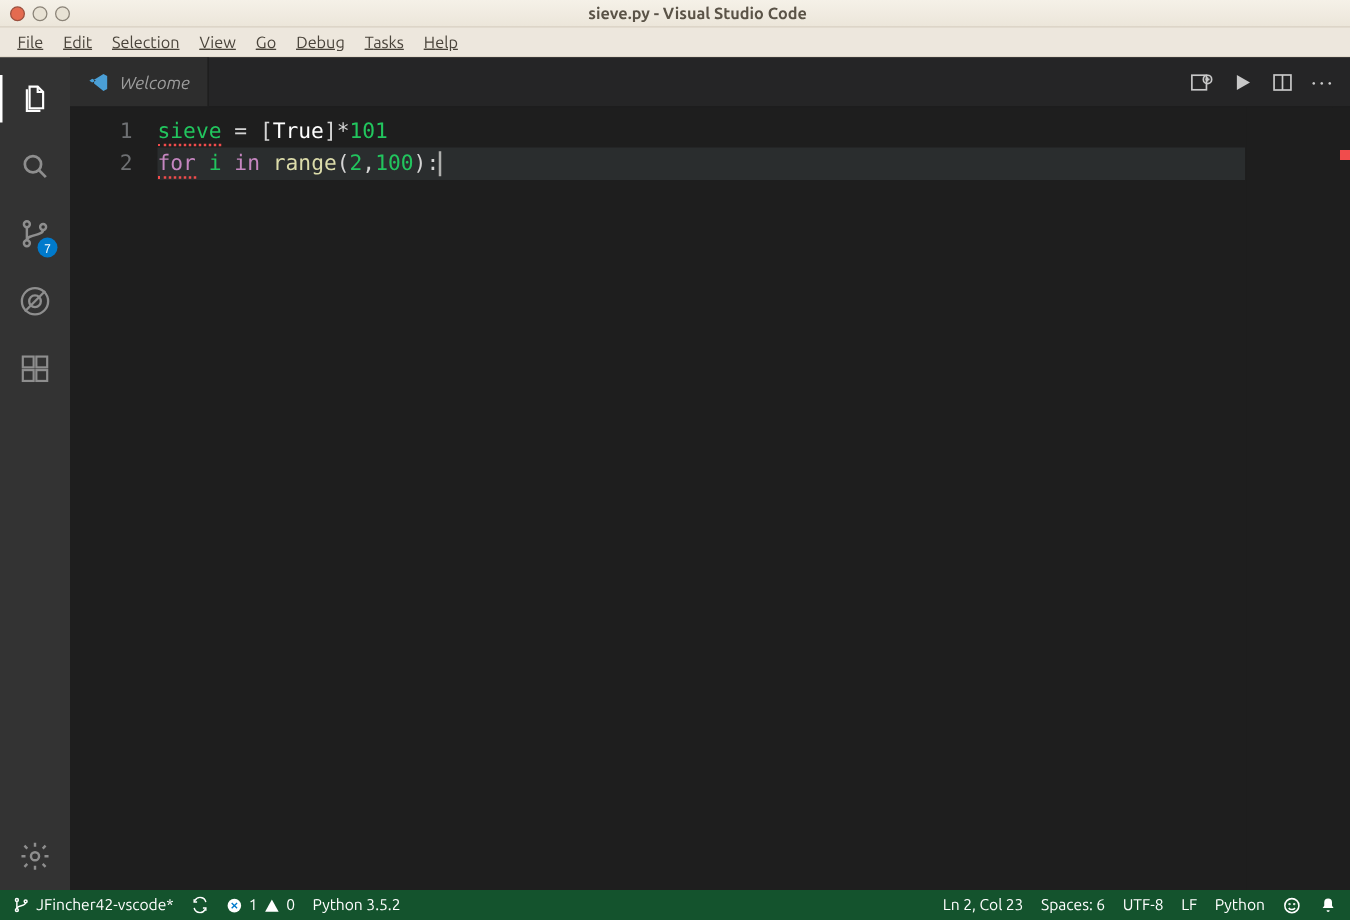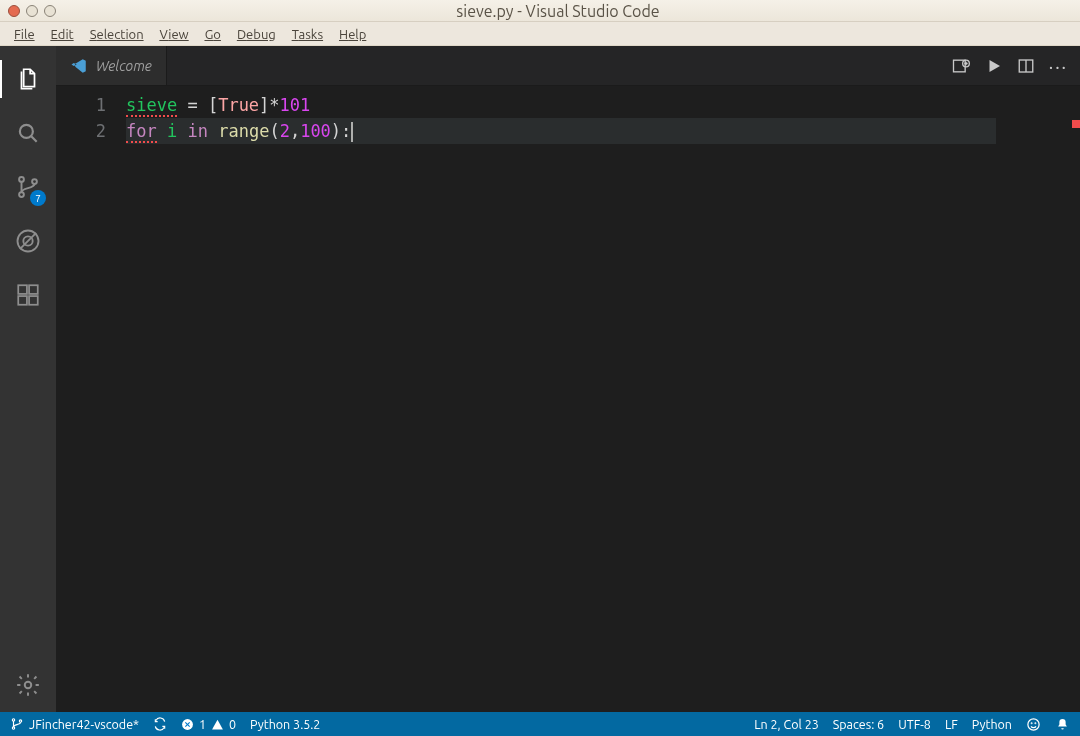--- a/index.html
+++ b/index.html
@@ -16,21 +16,21 @@
     background: linear-gradient(#f5f1e8,#ece6da);
     display: flex; align-items: center;
     border-bottom: 1px solid #d7cfc1;
     position: relative;
   }
   .window-controls { display:flex; gap:6px; padding:0 8px; }
   .wc { width:12px; height:12px; border-radius:50%; border:1px solid #8a8377; display:flex;align-items:center;justify-content:center; font-size:8px; color:#4a4439;}
   .wc.close{ background:#e46b50; border-color:#9b4f3d;}
   .wc.min{ background:#e8e2d4;}
   .wc.max{ background:#e8e2d4;}
-  .os-title { position:absolute; left:0; right:0; text-align:center; font-size:16px; font-weight:400; color:#5a5347; pointer-events:none;padding-left:36px;}
+  .os-title { position:absolute; left:0; right:0; text-align:center; font-size:13px; font-weight:700; color:#5a5347; pointer-events:none;padding-left:36px;}
   
   .menubar {
     height: 24px;
     background: #ede7dd;
     display:flex; align-items:center;
     padding: 0 6px;
     font-size:13px; color:#4a443b;
     border-bottom:1px solid #e0d8c8;
   }
   .menubar span { padding: 2px 8px; cursor:default;text-decoration:underline;}
@@ -76,33 +76,33 @@
   .gutter {
     width: 70px; text-align:right; color:#6e7073; padding:6px 20px 0 0;
     line-height:26px; user-select:none;
   }
   .code { flex:1; padding:6px 0 0 0; line-height:26px; color:#d4d4d4; position:relative;}
   .line { white-space:pre; height:26px;}
   .line.current { background:#2a2d2e; padding-right: 80px; position:relative;}
   .tok-id{color:#22c55e;}
   .tok-op{color:#d4d4d4;}
   .tok-br{color:#d4d4d4;}
-  .tok-const{color:#fca5a5;}
-  .tok-num{color:#d946ef;text-align:center;}
+  .tok-const{color:#ffffff;}
+  .tok-num{color:#22c55e;text-align:center;}
   .tok-kw{color:#c586c0;}
   .tok-fn{color:#dcdcaa;}
   .err-underline { border-bottom: 2px dotted #f14c4c; }
   .cursor {
     display:inline-block; width:1.2px; height:20px; background:#aeafad; vertical-align:middle; margin-left:0px;
   }
   .minimap { width:70px; background:#1e1e1e; border-left:1px solid #1e1e1e;}
   .overview { width:14px; background:#1e1e1e; position:relative;}
   .ov-err { position:absolute; right:0; top:34px; width:8px; height:8px; background:#f14c4c;}
   .statusbar {
-    height:24px; background:#0369a1; color:#fff;
+    height:24px; background:#14532d; color:#fff;
     display:flex; align-items:center; font-size:12.5px;
     padding:0 10px;
   }
   .sb-left, .sb-right { display:flex; align-items:center; gap:14px;}
   .sb-right { margin-left:auto;justify-content:flex-end;}
   .sb-item { display:flex; align-items:center; gap:5px;}
   svg { display:block; }
   .welcome-icon { color:#4a9fd6; }
   .py-icon { color:#f2c94c; width:16px; height:16px; position:relative;}
 </style>

